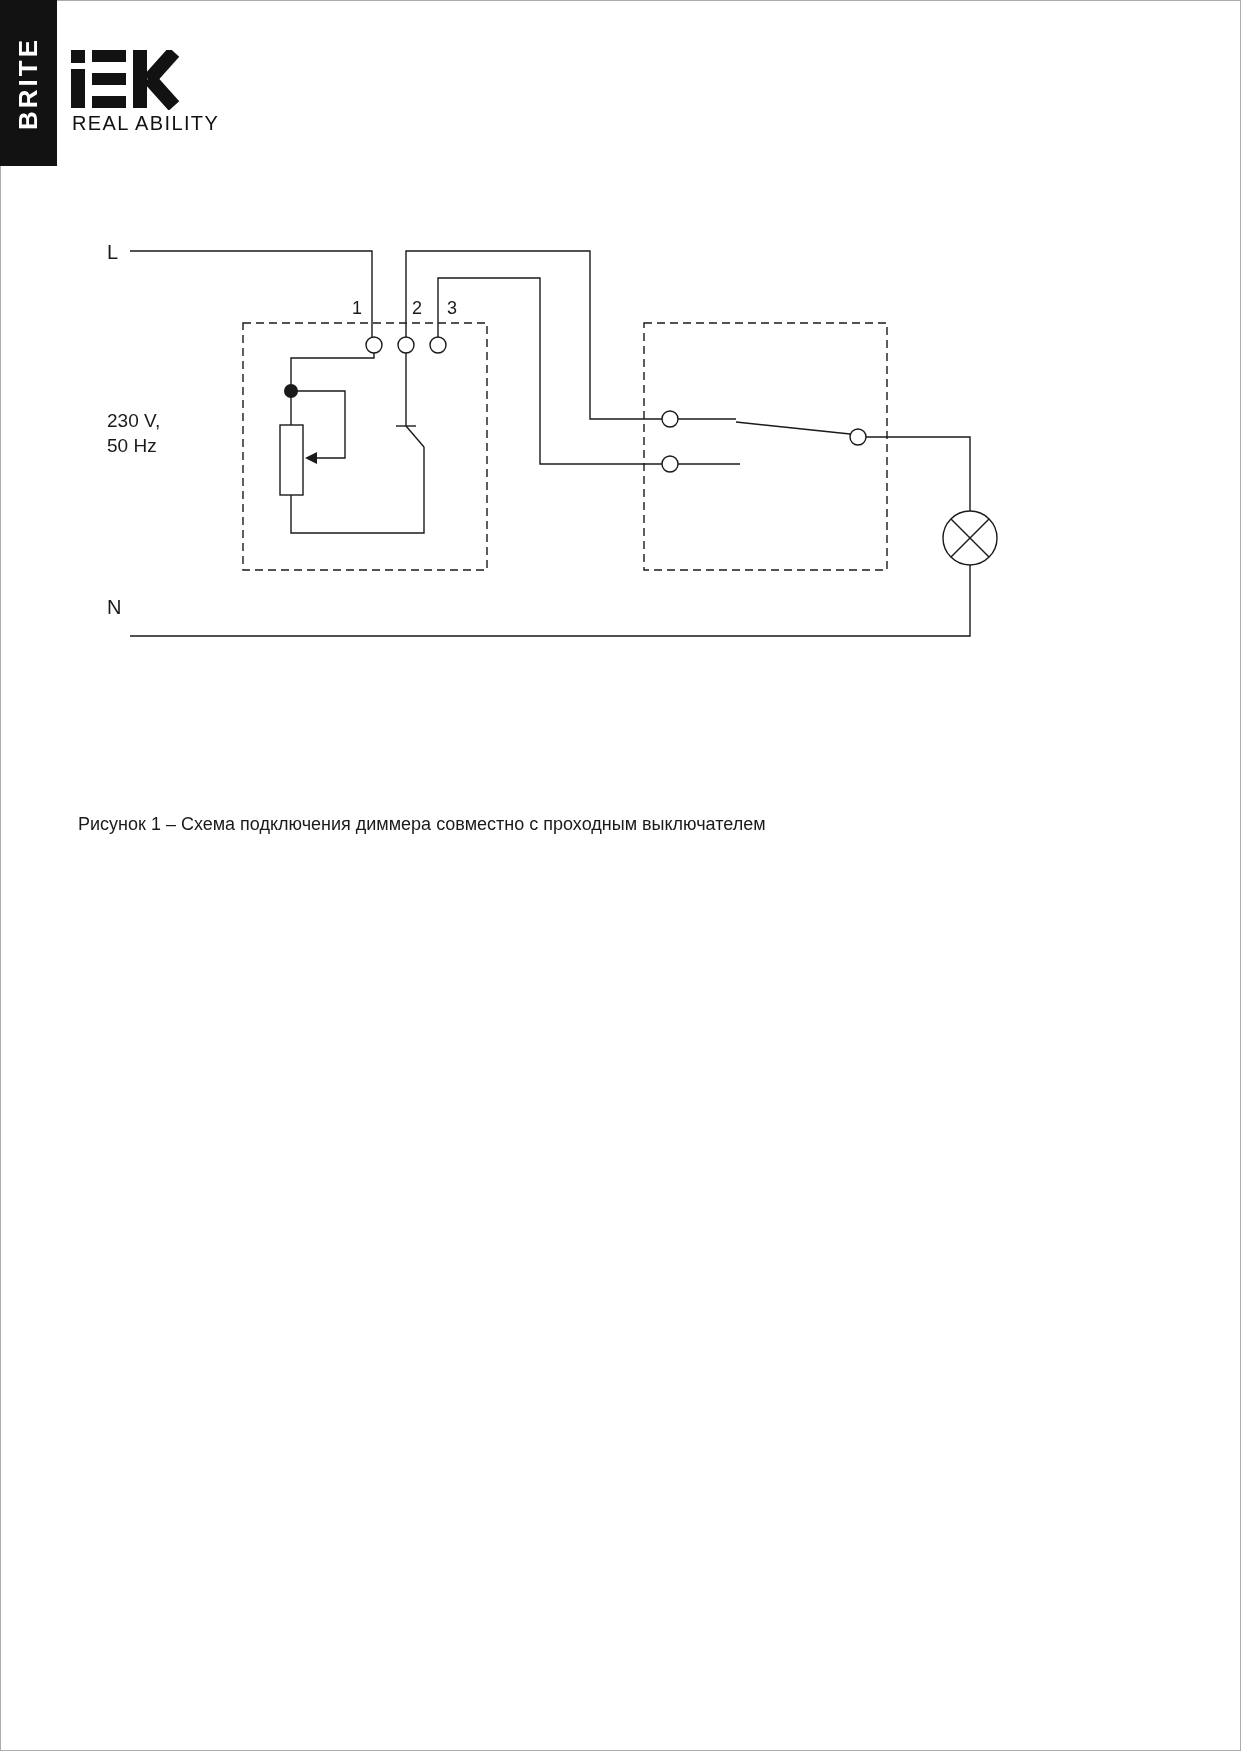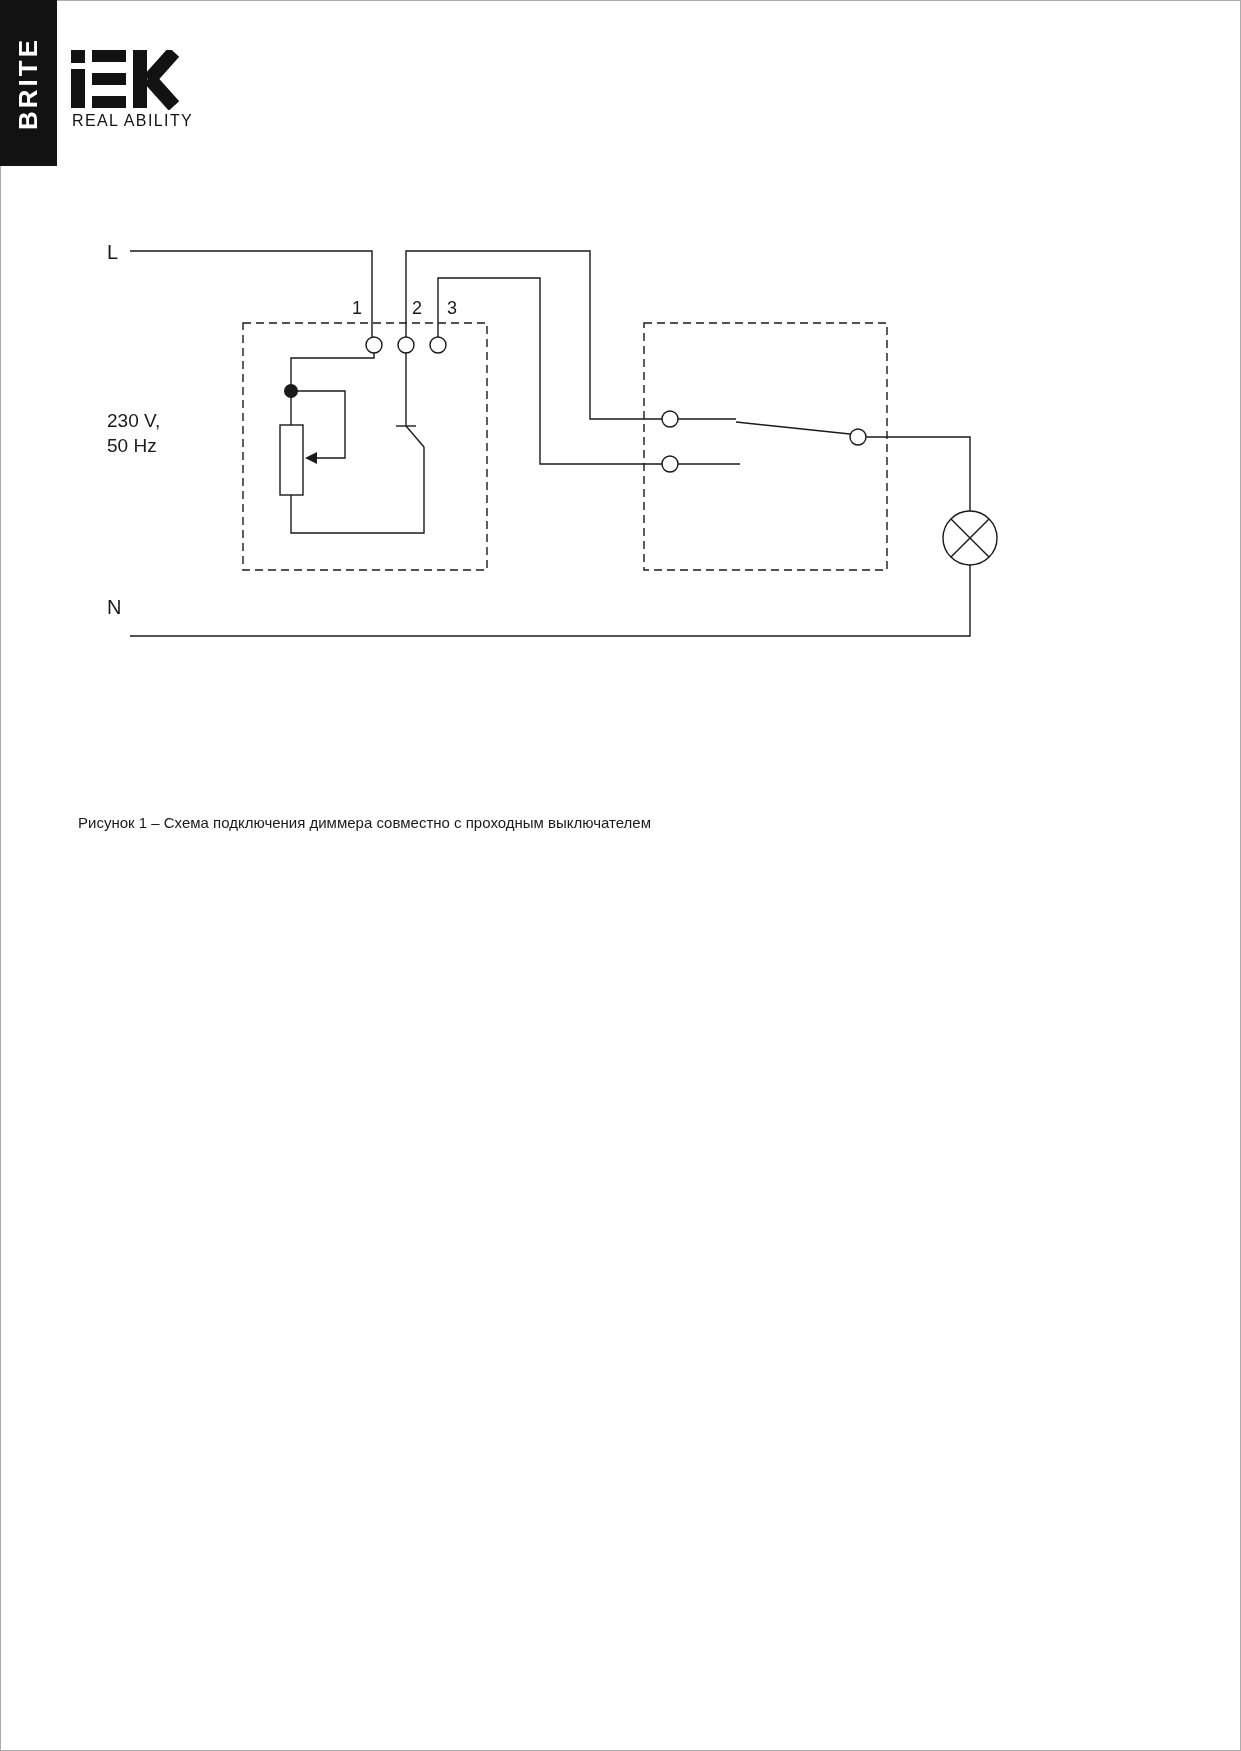--- a/index.html
+++ b/index.html
@@ -48,38 +48,38 @@
     width: 1px;
     height: 1px;
     overflow: hidden;
     clip: rect(0 0 0 0);
     white-space: nowrap;
   }
   .tagline {
     position: absolute;
     left: 72px;
     top: 112px;
-    font-size: 16px;
+    font-size: 20px;
     letter-spacing: 1.4px;
     color: #121212;
   }
   .circuit {
     position: absolute;
     left: 0;
     top: 0;
   }
   .circuit text {
     font-family: "Liberation Sans", sans-serif;
     fill: #1a1a1a;
   }
   .caption {
     position: absolute;
     left: 78px;
     top: 814px;
-    font-size: 15px;
+    font-size: 18px;
     color: #1a1a1a;
   }
 </style>
 </head>
 <body>
 
 <div class="page">
 
   <div class="brite-tab">
     <span>BRITE</span>

